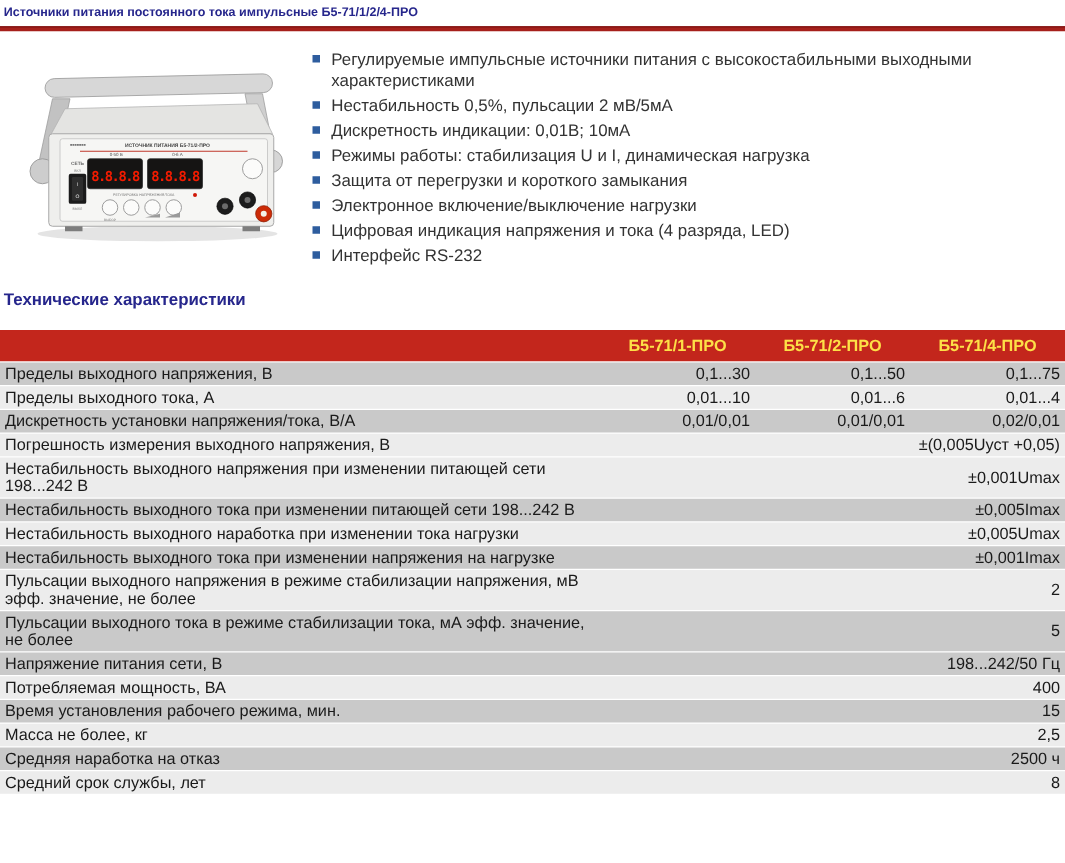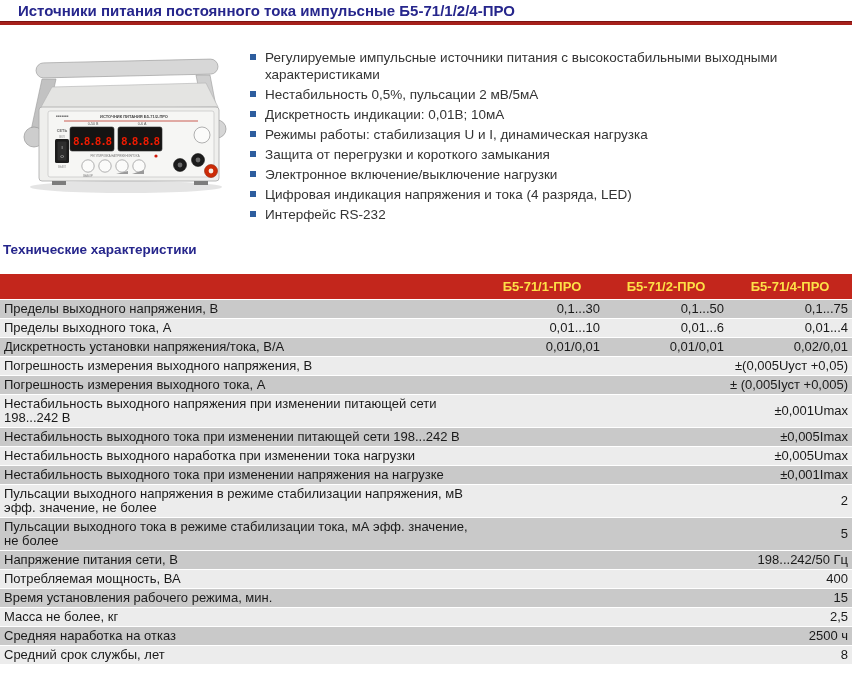--- a/index.html
+++ b/index.html
@@ -6,28 +6,28 @@
     --red:#C3261C; --rule:#A6201B; --navy:#26268C; --bullet:#2E5D9E;
     --row-dark:#C9C9C9; --row-light:#ECECEC; --led:#F21B00;
   }
   *{box-sizing:border-box;}
   html,body{margin:0;padding:0;}
   body{
     width:852px;height:690px;background:#fff;overflow:hidden;
     font-family:"Liberation Sans", sans-serif;color:#1a1a1a;
   }
   .page-title{
-    font-size:15px;font-weight:bold;color:var(--navy);
-    margin:2px 0 0 18px;line-height:17px;white-space:nowrap;
+    font-size:10px;font-weight:bold;color:var(--navy);
+    margin:2px 0 0 3px;line-height:17px;white-space:nowrap;
   }
   .title-rule{height:4px;background:var(--rule);margin-top:2px;border-top:1px solid #7c1212;}
 
   .overview{display:flex;align-items:flex-start;padding:10px 0 0 8px;}
   .photo{width:234px;height:168px;flex:none;}
-  .features{list-style:none;margin:14px 0 0 8px;padding:0;width:600px;}
+  .features{list-style:none;margin:4px 0 0 8px;padding:0;width:600px;}
   .feature{display:flex;font-size:13.5px;color:#333;line-height:17px;margin:0 0 3px 0;}
   .bullet{width:6px;height:6px;background:var(--bullet);flex:none;margin:5px 9px 0 0;}
 
   .section-heading{
     font-size:13.5px;font-weight:bold;color:var(--navy);
     margin:16px 0 16px 3px;
   }
 
   table.specs{
     width:852px;border-collapse:separate;border-spacing:0 1px;
@@ -192,24 +192,20 @@
         <tr class="dark">
           <td class="lbl">Дискретность установки напряжения/тока, В/А</td>
           <td class="val">0,01/0,01</td>
           <td class="val">0,01/0,01</td>
           <td class="val">0,02/0,01</td>
         </tr>
         <tr class="light">
           <td class="lbl">Погрешность измерения выходного напряжения, В</td>
           <td class="val" colspan="3">±(0,005Uуст +0,05)</td>
         </tr>
-        <tr class="dark">
-          <td class="lbl">Погрешность измерения выходного тока, А</td>
-          <td class="val" colspan="3">± (0,005Iуст +0,005)</td>
-        </tr>
         <tr class="light">
           <td class="lbl">Нестабильность выходного напряжения при изменении питающей сети 198...242 В</td>
           <td class="val" colspan="3">±0,001Umax</td>
         </tr>
         <tr class="dark">
           <td class="lbl">Нестабильность выходного тока при изменении питающей сети 198...242 В</td>
           <td class="val" colspan="3">±0,005Imax</td>
         </tr>
         <tr class="light">
           <td class="lbl">Нестабильность выходного наработка при изменении тока нагрузки</td>

